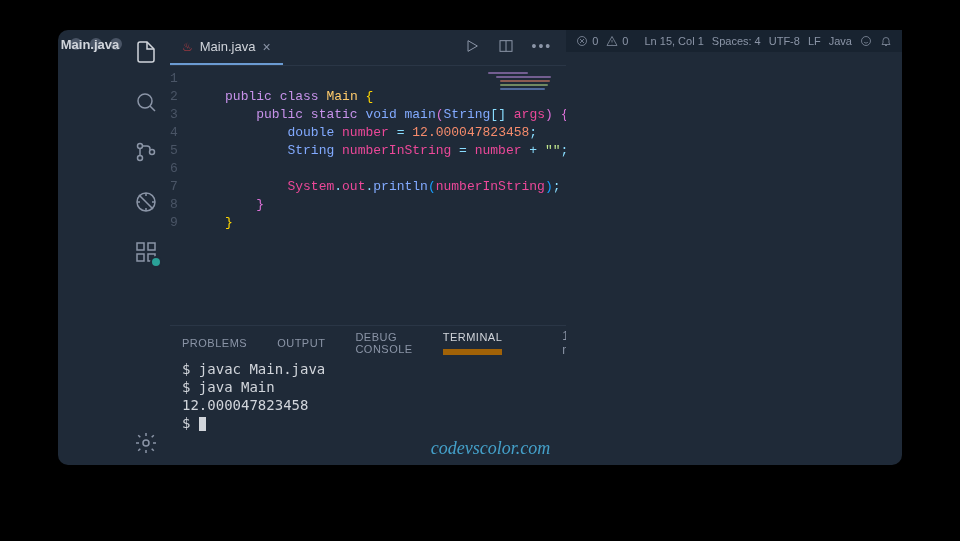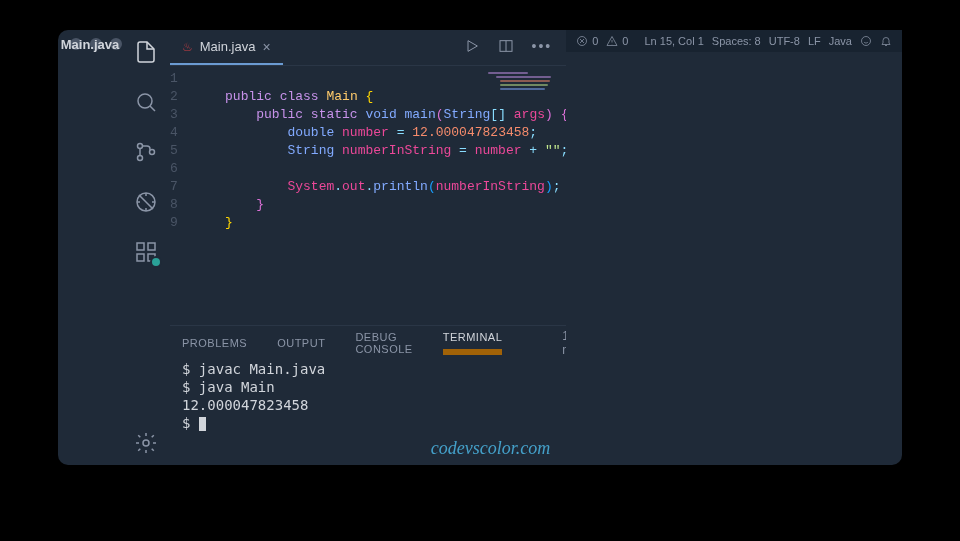--- a/index.html
+++ b/index.html
@@ -207,21 +207,21 @@
       </span>
     <span>
         <svg viewBox="0 0 24 24">
           <path d="M12 3l10 18H2z"></path>
           <path d="M12 10v5M12 18v.5"></path>
         </svg>
         <span>0</span>
       </span>
     <span class="sp"></span>
     <span>Ln 15, Col 1</span>
-    <span>Spaces: 8</span>
+    <span>Spaces: 4</span>
     <span>UTF-8</span>
     <span>LF</span>
     <span>Java</span>
     <span>
         <svg viewBox="0 0 24 24">
           <circle cx="12" cy="12" r="9"></circle>
           <path d="M8 14s1.5 2 4 2 4-2 4-2M9 9h.01M15 9h.01"></path>
         </svg>
       </span>
     <span>

